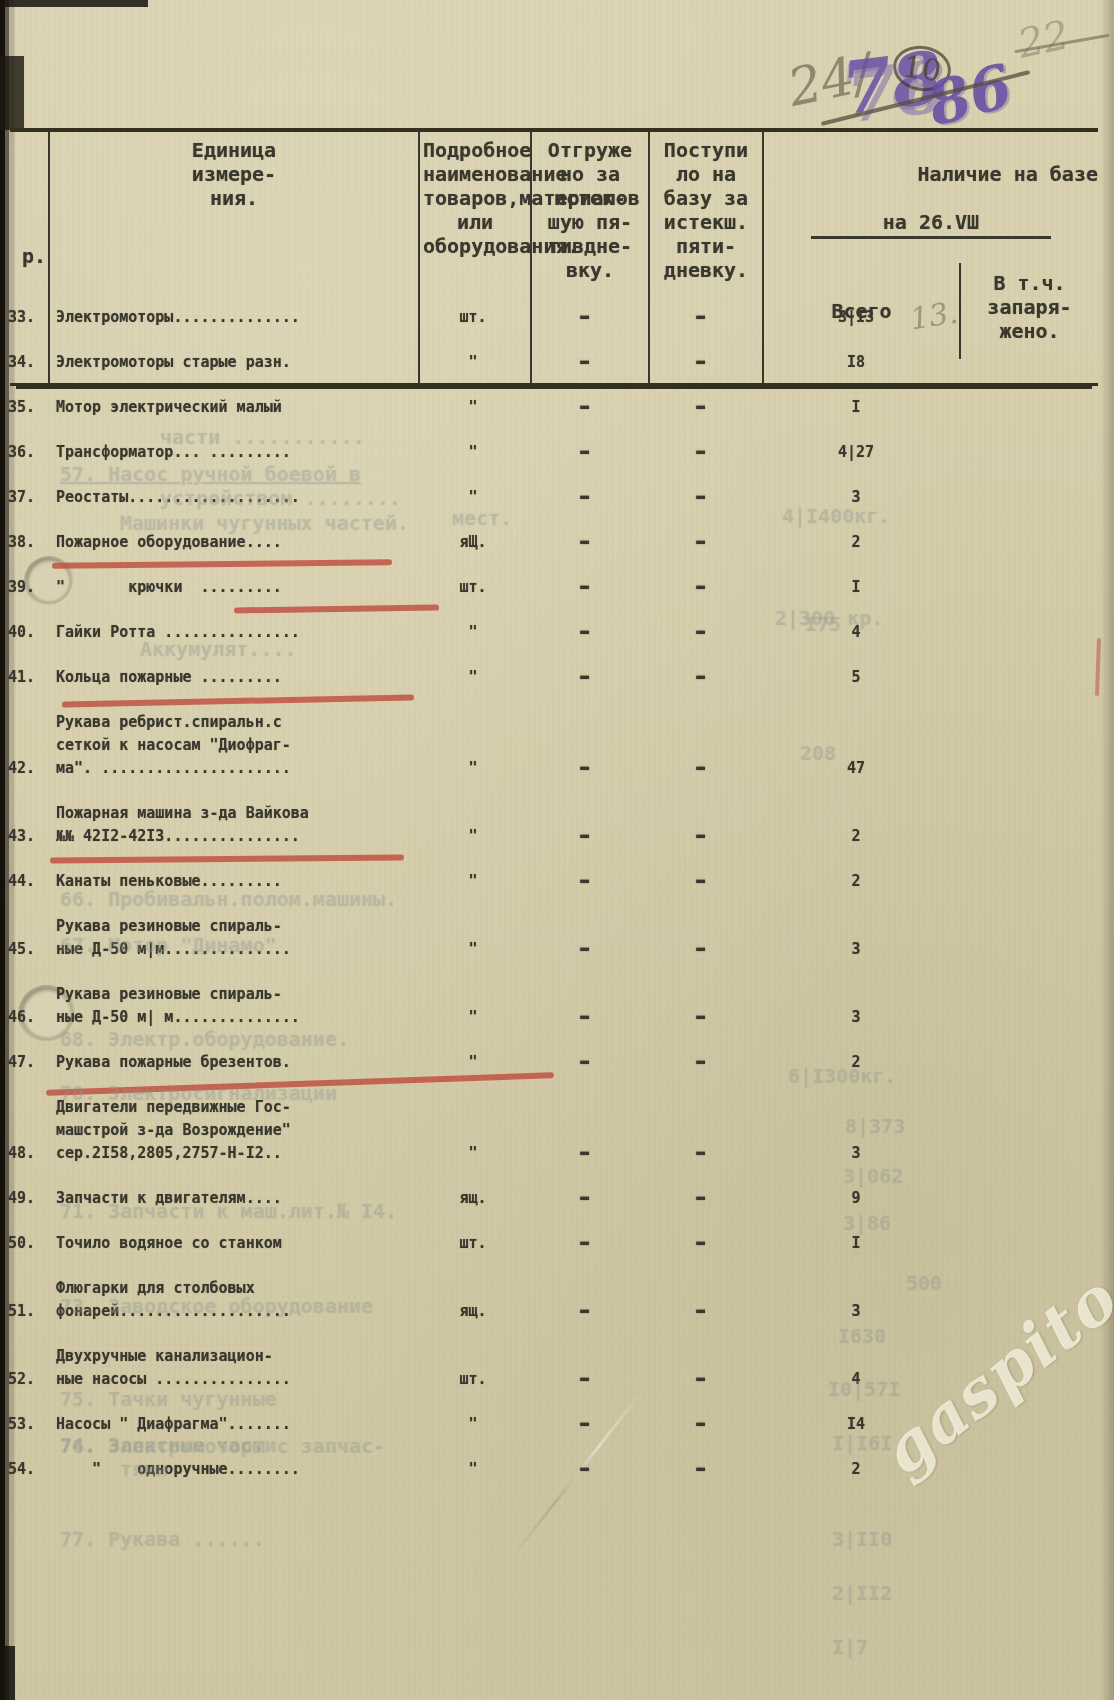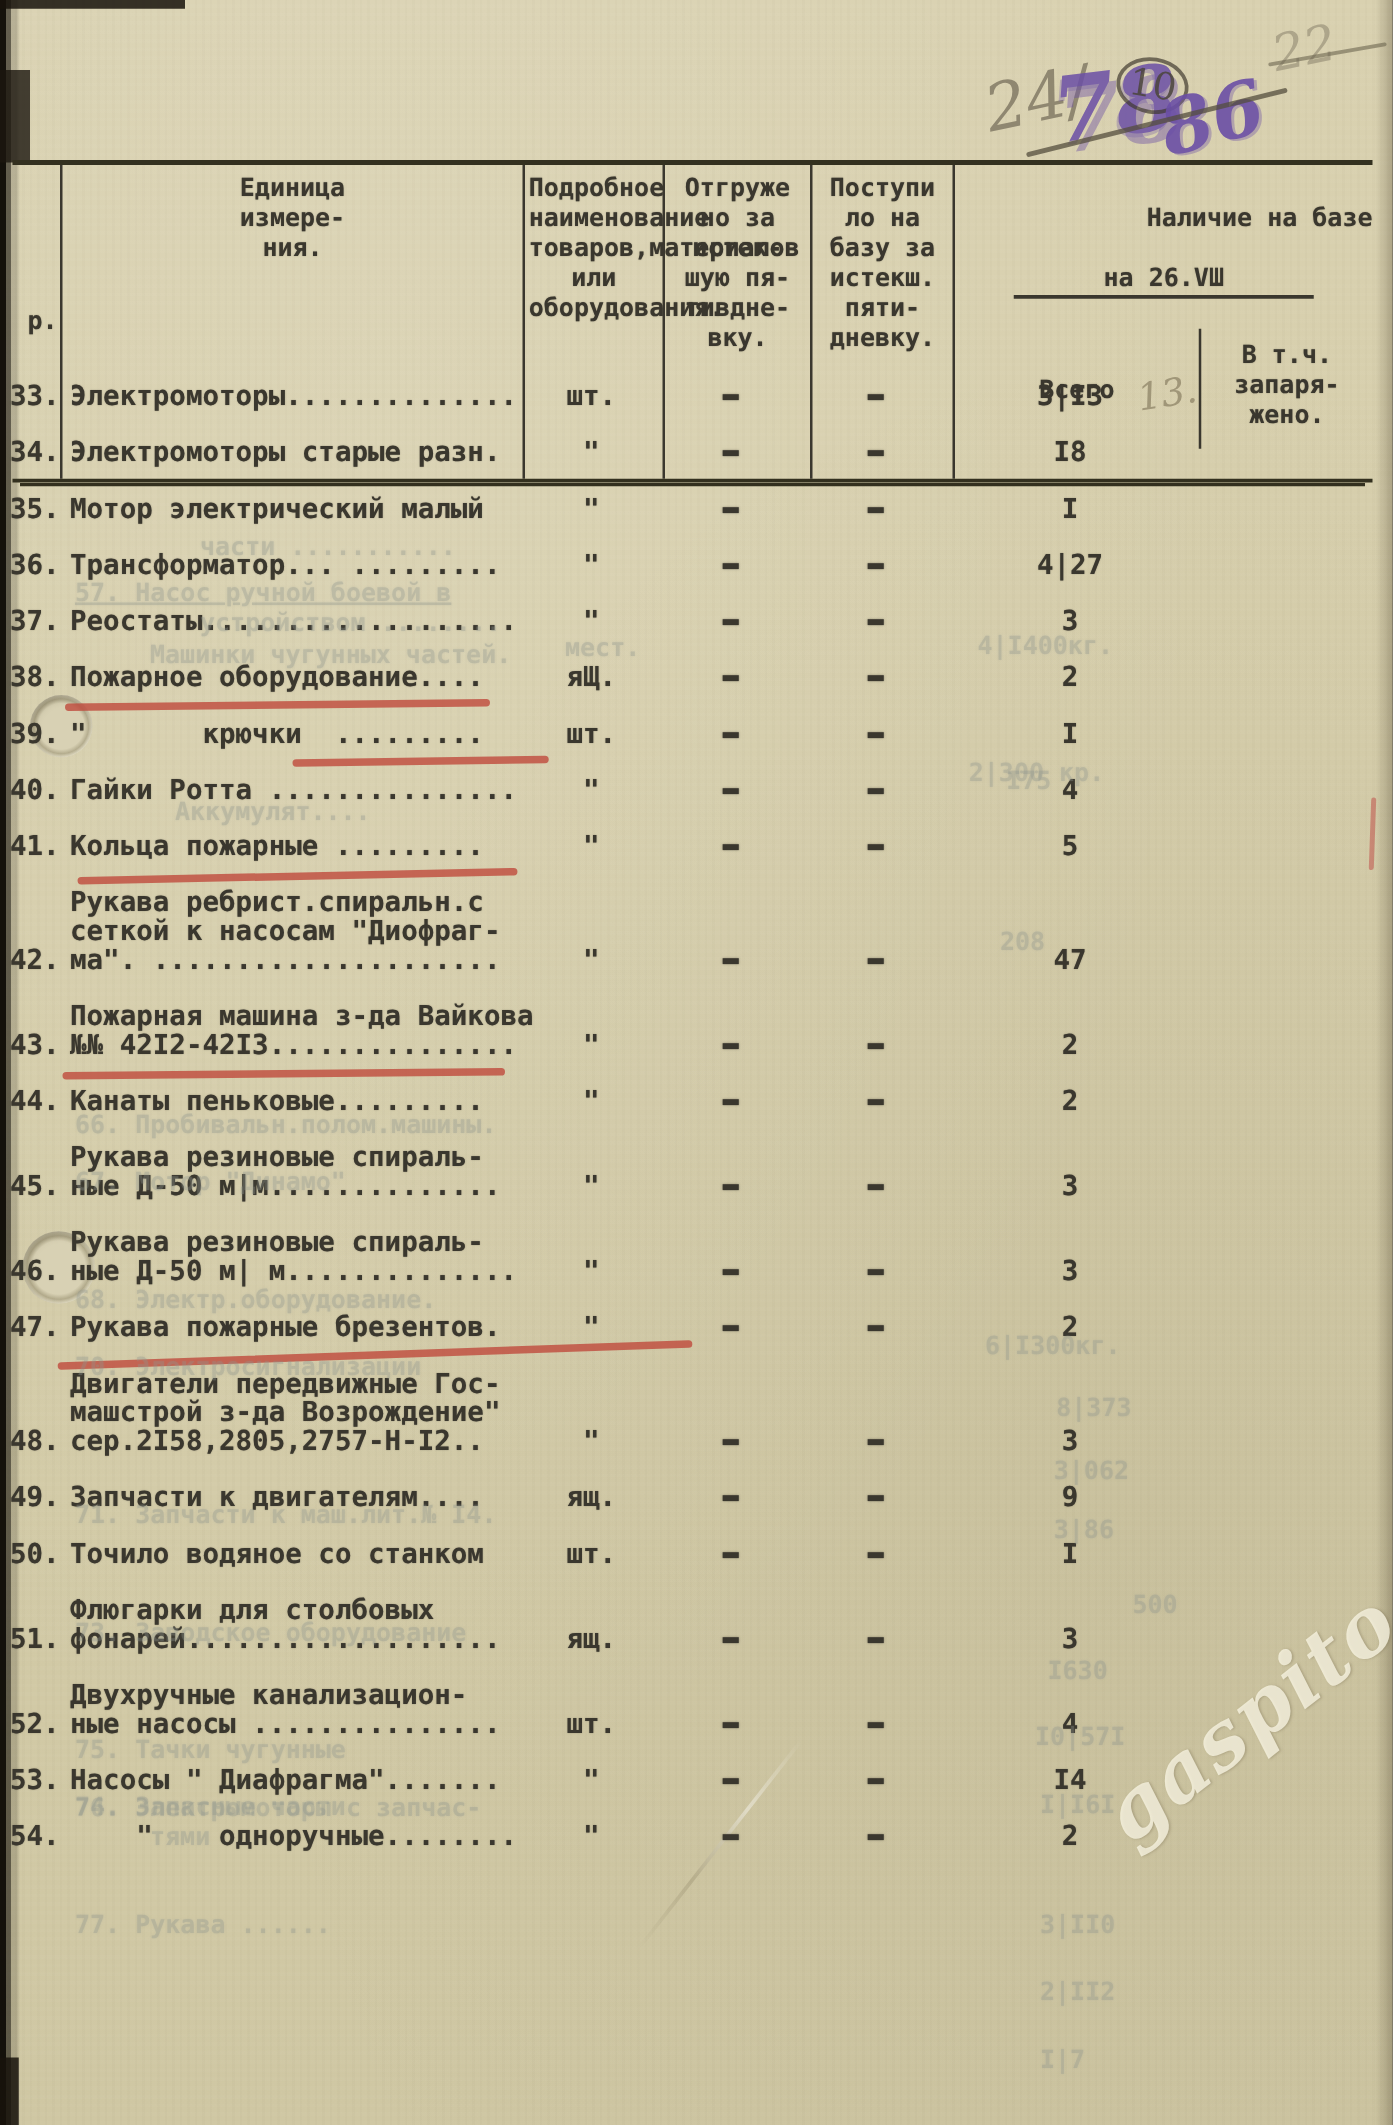--- a/index.html
+++ b/index.html
@@ -51,21 +51,21 @@
     font-size:20px;line-height:24px;font-weight:bold;}
   #hdr .hc{border-left:2px solid #3a372e;padding:6px 3px 10px;text-align:center;white-space:pre-line;}
   #hdr .hc:first-child{border-left:none;display:flex;align-items:center;justify-content:flex-end;padding-right:2px;}
   .avail{padding:0 !important;}
   .avail-title{padding-top:6px;text-align:right;}
   .avail-date{width:72%;margin:0 auto;border-bottom:3px solid #3a372e;padding-bottom:2px;}
   .avail-cols{display:grid;grid-template-columns:195px 139px;min-height:96px;}
   .avail-total{display:flex;align-items:center;justify-content:center;}
   .avail-incl{border-left:2px solid #3a372e;white-space:pre-line;padding-top:8px;}
   
-  #rows{position:absolute;left:0;top:306px;width:1114px;font-size:22px;line-height:23px;font-weight:bold;}
+  #rows{position:absolute;left:0;top:306px;width:1114px;font-size:15px;line-height:23px;font-weight:bold;}
   .trow{display:grid;grid-template-columns:56px 364px 106px 118px 114px 196px 1fr;margin-bottom:22px;align-items:start;}
   .trow.vend{align-items:end;}
   .trow .num{padding-left:8px;}
   .trow .name{position:relative;white-space:pre;}
   .trow .unit,.trow .dash,.trow .total{text-align:center;}
   .trow .dash span{display:inline-block;transform:scale(1.9,1.5);font-weight:bold;}
   .redline{position:absolute;height:6px;background:#bf4a3c;opacity:.8;border-radius:3px;}
   
   .ghost{position:absolute;font-size:20px;font-weight:bold;color:#8f958d;opacity:.38;white-space:pre;
     text-shadow:0 0 2px rgba(143,149,141,.6);}

